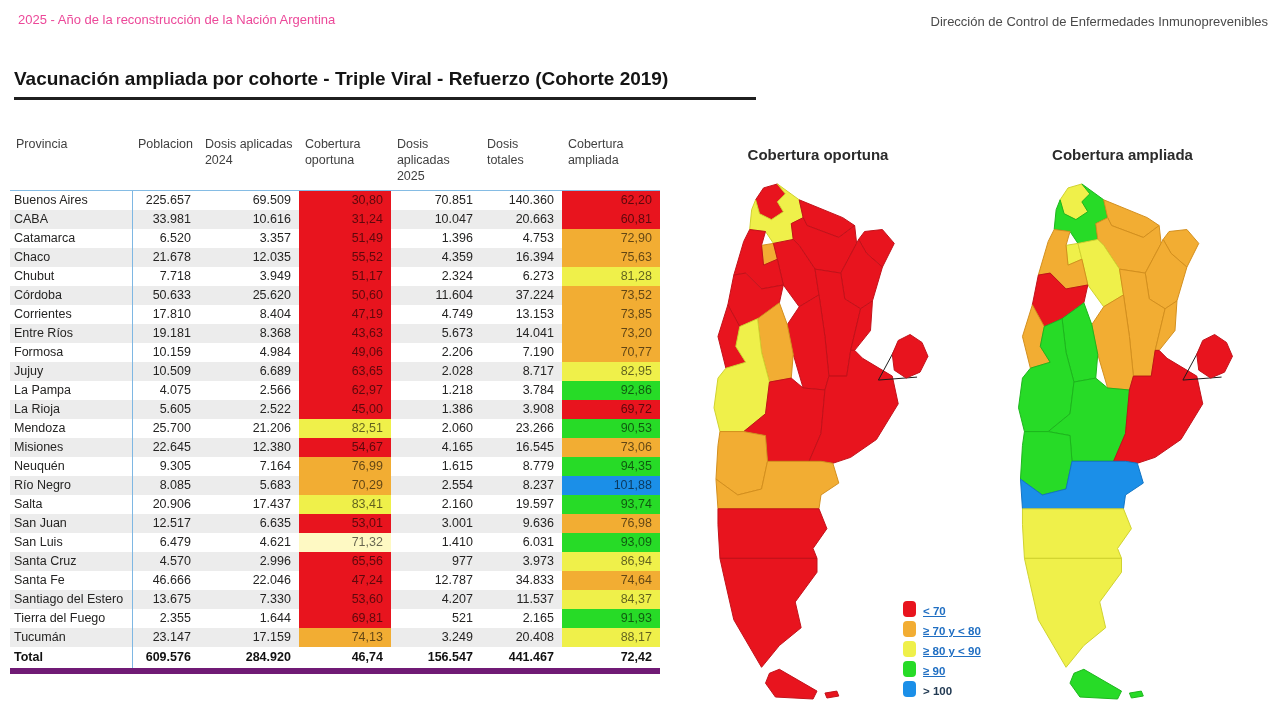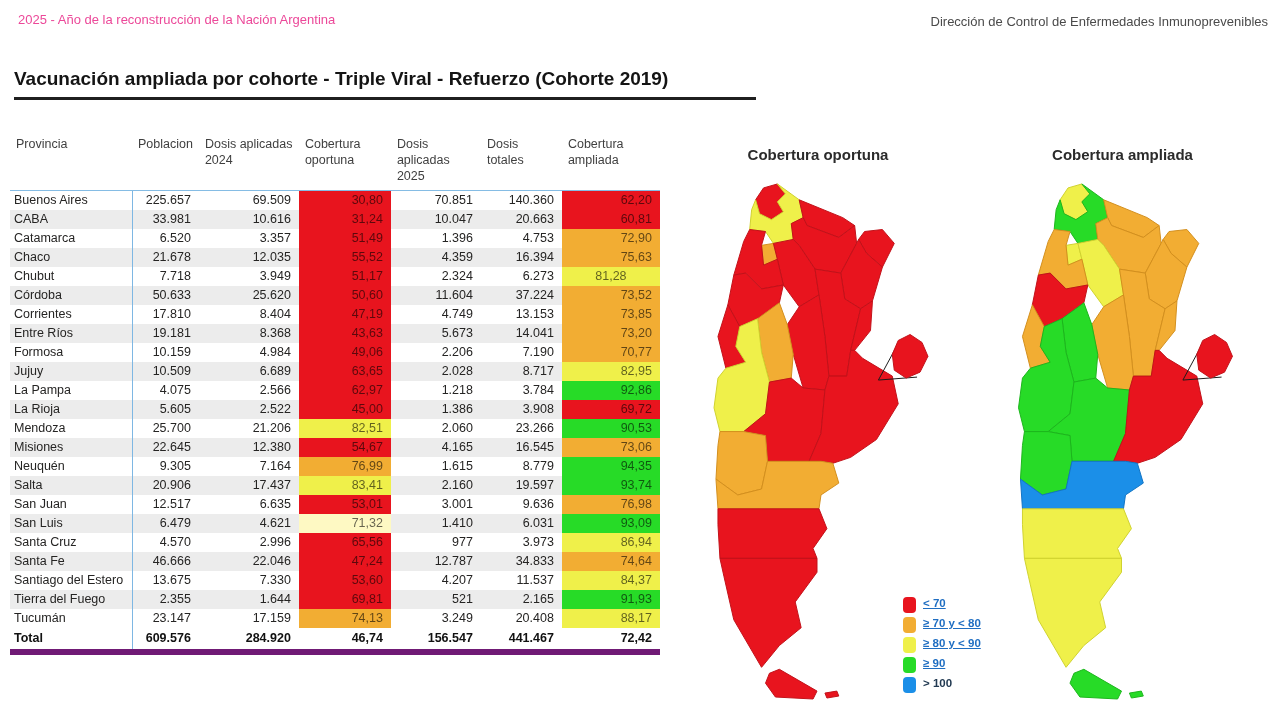--- a/index.html
+++ b/index.html
@@ -24,21 +24,21 @@
   
   .map-title{font-size:15px;font-weight:600;color:#2b2b2b;text-align:center;}
   #map-title-0{left:703px;top:146px;width:230px;}
   #map-title-1{left:1000px;top:146px;width:245px;}
   #map-svg-0{left:703px;top:180px;}
   #map-svg-1{left:1000px;top:180px;}
   svg .prov{stroke-width:1;stroke-linejoin:round;}
   svg .callout-line{stroke:#1a1a1a;stroke-width:1;}
   
   #legend{left:903px;top:597px;}
-  .legend-item{display:flex;align-items:flex-start;height:20px;margin-bottom:0px;}
+  .legend-item{display:flex;align-items:flex-end;height:20px;margin-bottom:0px;}
   .legend-chip{width:13px;height:16px;border-radius:4px;margin-right:7px;flex:0 0 auto;}
   .legend-label{font-size:11.5px;font-weight:700;color:#1f6ec2;text-decoration:underline;}
   .legend-item:last-child .legend-label{color:#223a52;text-decoration:none;}
 </style>
 </head>
 <body>
 
 <div class="abs" id="top-left">2025 - Año de la reconstrucción de la Nación Argentina</div>
 <div class="abs" id="top-right">Dirección de Control de Enfermedades Inmunoprevenibles</div>
 <div class="abs" id="report-title">Vacunación ampliada por cohorte - Triple Viral - Refuerzo (Cohorte 2019)</div>
@@ -102,21 +102,21 @@
           <td class="num">16.394</td>
           <td class="num cov" style="background: rgb(242, 173, 51);">75,63</td>
         </tr>
         <tr>
           <td class="name">Chubut</td>
           <td class="num">7.718</td>
           <td class="num">3.949</td>
           <td class="num cov" style="background: rgb(232, 20, 30);">51,17</td>
           <td class="num">2.324</td>
           <td class="num">6.273</td>
-          <td class="num cov" style="background: rgb(239, 240, 74); text-align: center;">81,28</td>
+          <td class="num cov" style="background: rgb(239, 240, 74);">81,28</td>
         </tr>
         <tr>
           <td class="name">Córdoba</td>
           <td class="num">50.633</td>
           <td class="num">25.620</td>
           <td class="num cov" style="background: rgb(232, 20, 30);">50,60</td>
           <td class="num">11.604</td>
           <td class="num">37.224</td>
           <td class="num cov" style="background: rgb(242, 173, 51);">73,52</td>
         </tr>
@@ -193,20 +193,29 @@
           <td class="num cov" style="background: rgb(242, 173, 51);">73,06</td>
         </tr>
         <tr>
           <td class="name">Neuquén</td>
           <td class="num">9.305</td>
           <td class="num">7.164</td>
           <td class="num cov" style="background: rgb(242, 173, 51);">76,99</td>
           <td class="num">1.615</td>
           <td class="num">8.779</td>
           <td class="num cov" style="background: rgb(39, 219, 39); padding-left: 34px;">94,35</td>
+        </tr>
+        <tr>
+          <td class="name">Río Negro</td>
+          <td class="num">8.085</td>
+          <td class="num">5.683</td>
+          <td class="num cov" style="background: rgb(242, 173, 51);">70,29</td>
+          <td class="num">2.554</td>
+          <td class="num">8.237</td>
+          <td class="num cov" style="background: rgb(27, 143, 232);">101,88</td>
         </tr>
         <tr>
           <td class="name">Salta</td>
           <td class="num">20.906</td>
           <td class="num">17.437</td>
           <td class="num cov" style="background: rgb(239, 240, 74);">83,41</td>
           <td class="num">2.160</td>
           <td class="num">19.597</td>
           <td class="num cov" style="background: rgb(39, 219, 39);">93,74</td>
         </tr>

